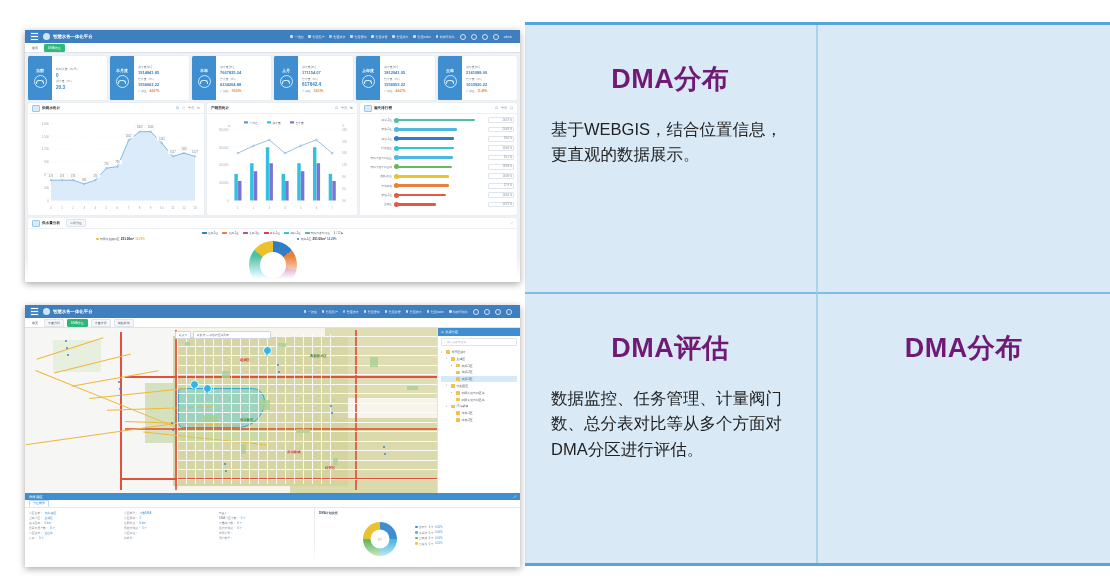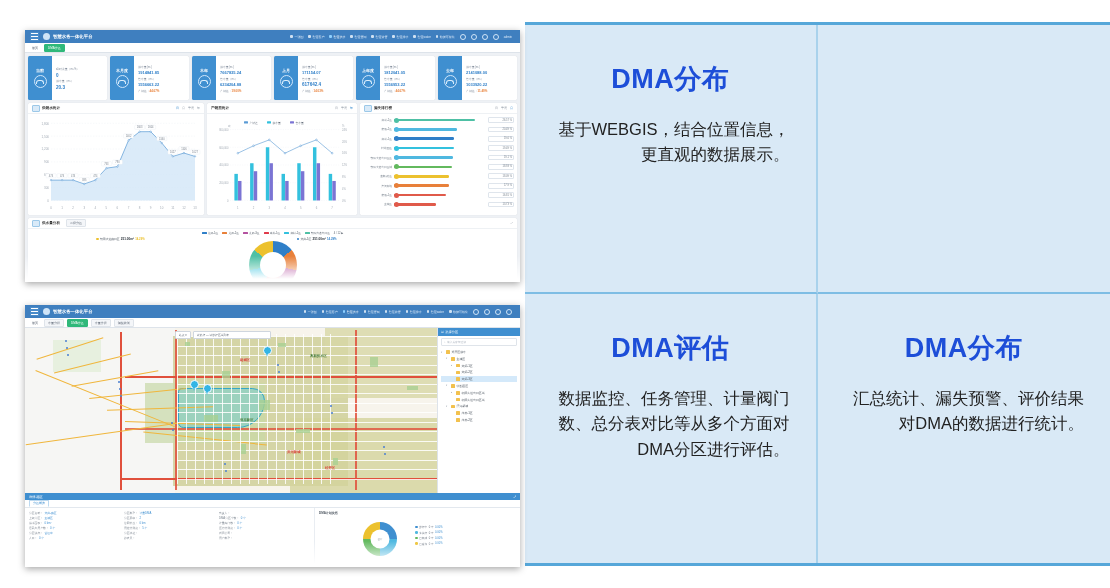--- a/index.html
+++ b/index.html
@@ -21,25 +21,25 @@
   }
   .feat-cell{
     position:relative;display:flex;flex-direction:column;
     align-items:center;justify-content:flex-start;
     padding:40px 26px 10px 26px;box-sizing:border-box;
   }
   .feat-cell.c0{border-right:2px solid #a9d2ec;border-bottom:2px solid #7ebde4;}
   .feat-cell.c1{border-bottom:2px solid #7ebde4;}
   .feat-cell.c2{border-right:2px solid #a9d2ec;}
   .feat-title{
-    font-size:27px;font-weight:bold;color:#1d4ed8;letter-spacing:.5px;
+    font-size:27px;font-weight:bold;color:#701a75;letter-spacing:.5px;
     margin-bottom:22px;text-align:right;line-height:1.1;
   }
   .feat-desc{
-    font-size:16.5px;color:#222;line-height:1.55;text-align:right;
+    font-size:16.5px;color:#222;line-height:1.55;text-align:left;
     max-width:250px;
   }
 
   
   .shot{
     position:absolute;background:#f0f2f5;
     box-shadow:0 2px 7px rgba(0,0,0,.35);
     overflow:hidden;
   }
   .shot-fade{
@@ -184,21 +184,20 @@
       <div class="feat-desc">基于WEBGIS，结合位置信息，更直观的数据展示。</div>
     </div>
     <div class="feat-cell c1">
     </div>
     <div class="feat-cell c2">
       <div class="feat-title">DMA评估</div>
       <div class="feat-desc">数据监控、任务管理、计量阀门数、总分表对比等从多个方面对DMA分区进行评估。</div>
     </div>
     <div class="feat-cell c3">
       <div class="feat-title">DMA分布</div>
-      <div class="feat-desc">汇总统计、漏失预警、评价结果对DMA的数据进行统计。</div>
     </div>
   </div>
 
   <div class="shot" id="dash">
     <div class="appbar">
       <div class="hamb">
           <i></i>
           <i></i>
           <i></i>
         </div>

